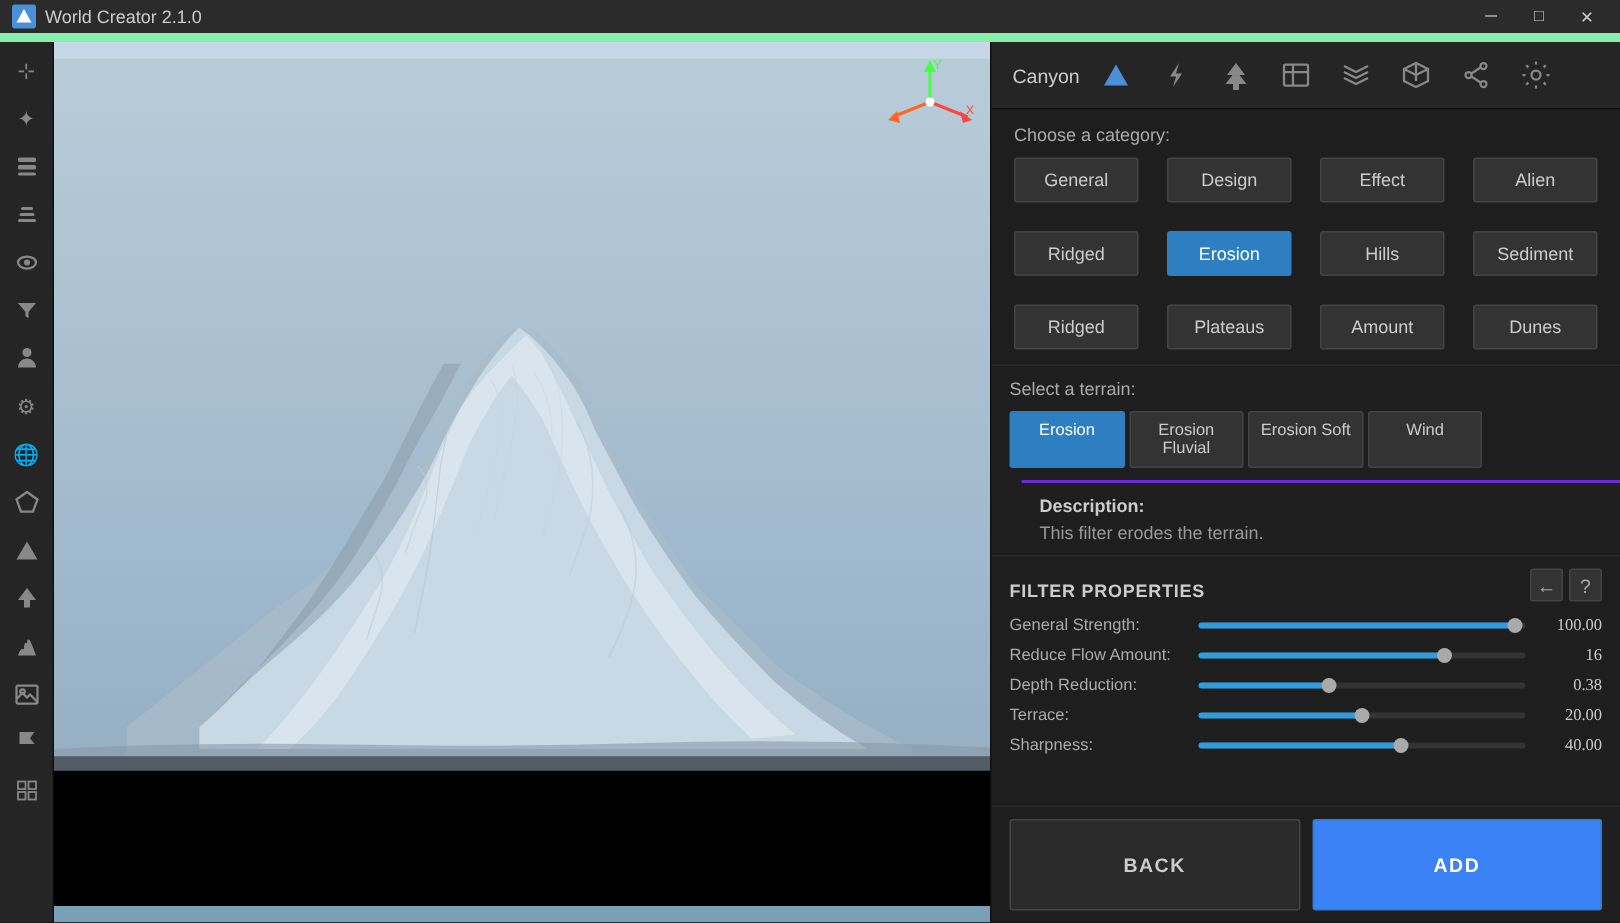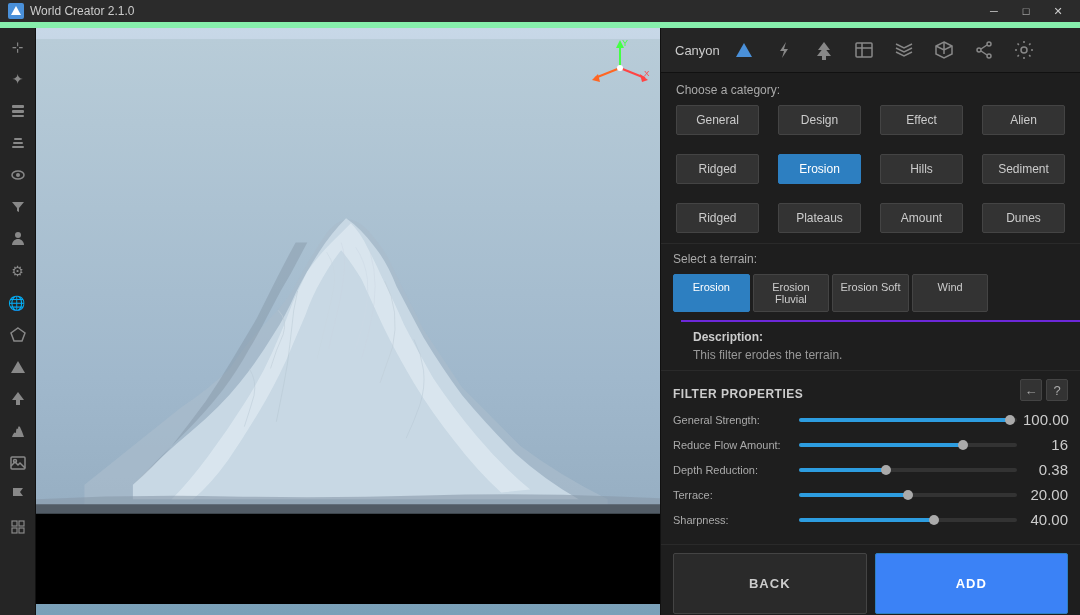--- a/index.html
+++ b/index.html
@@ -294,24 +294,25 @@
       height: 10px;
       background: #aaa;
       border-radius: 50%;
       position: absolute;
       top: 50%;
       transform: translateY(-50%);
       cursor: pointer;
     }
     .slider-value {
       color: #ccc;
-      font-size: 15px;
+      font-size: 11px;
       width: 45px;
       text-align: right;
       flex-shrink: 0;
+      font-family: Liberation Serif, serif;
     }
 
     
     #bottom-actions {
       display: flex;
       padding: 8px 12px;
       gap: 8px;
       border-top: 1px solid #2a2a2a;
       background: #1e1e1e;
     }

